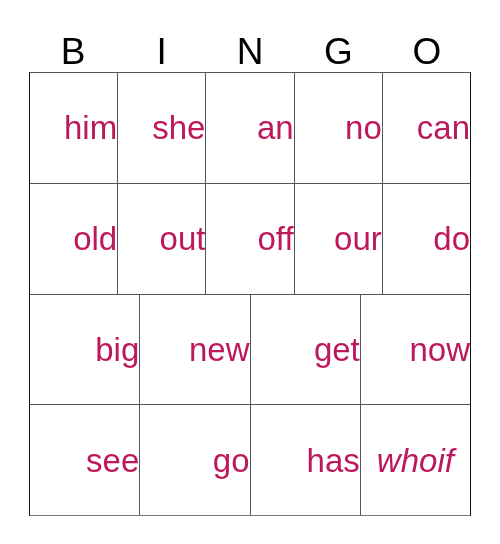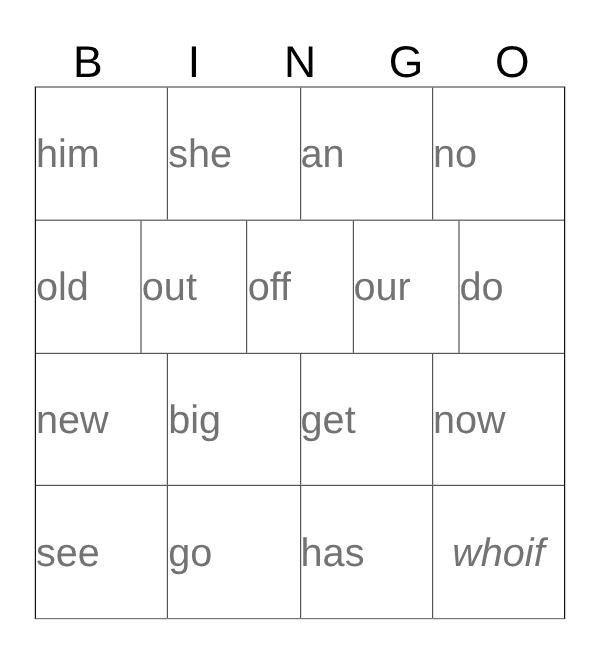--- a/index.html
+++ b/index.html
@@ -72,24 +72,24 @@
     min-height: 0;
   }
   .grid-row + .grid-row {
     border-top: 1.5px solid #555555;
   }
   .grid-cell {
     flex: 1 1 0;
     min-width: 0;
     display: flex;
     align-items: center;
-    justify-content: flex-start;
+    justify-content: flex-end;
     font-size: 33px;
     line-height: 1;
-    color: #737373;
+    color: #be185d;
     box-sizing: border-box;
     position: relative;
   }
   .grid-cell + .grid-cell {
     border-left: 1.5px solid #555555;
   }
   .cell-text {
     white-space: nowrap;
     display: block;
     text-align: center;
@@ -125,20 +125,23 @@
         </div>
       <div class="grid-cell">
           <span class="cell-text">she</span>
         </div>
       <div class="grid-cell">
           <span class="cell-text">an</span>
         </div>
       <div class="grid-cell">
           <span class="cell-text">no</span>
         </div>
+      <div class="grid-cell">
+          <span class="cell-text">can</span>
+        </div>
     </div>
 
     <div class="grid-row">
       <div class="grid-cell">
           <span class="cell-text">old</span>
         </div>
       <div class="grid-cell">
           <span class="cell-text">out</span>
         </div>
       <div class="grid-cell">
@@ -148,24 +151,24 @@
           <span class="cell-text">our</span>
         </div>
       <div class="grid-cell">
           <span class="cell-text">do</span>
         </div>
     </div>
 
 
     <div class="grid-row">
       <div class="grid-cell">
-          <span class="cell-text">new</span>
+          <span class="cell-text">big</span>
         </div>
       <div class="grid-cell">
-          <span class="cell-text">big</span>
+          <span class="cell-text">new</span>
         </div>
       <div class="grid-cell">
           <span class="cell-text">get</span>
         </div>
       <div class="grid-cell">
           <span class="cell-text">now</span>
         </div>
     </div>
 
     <div class="grid-row">

